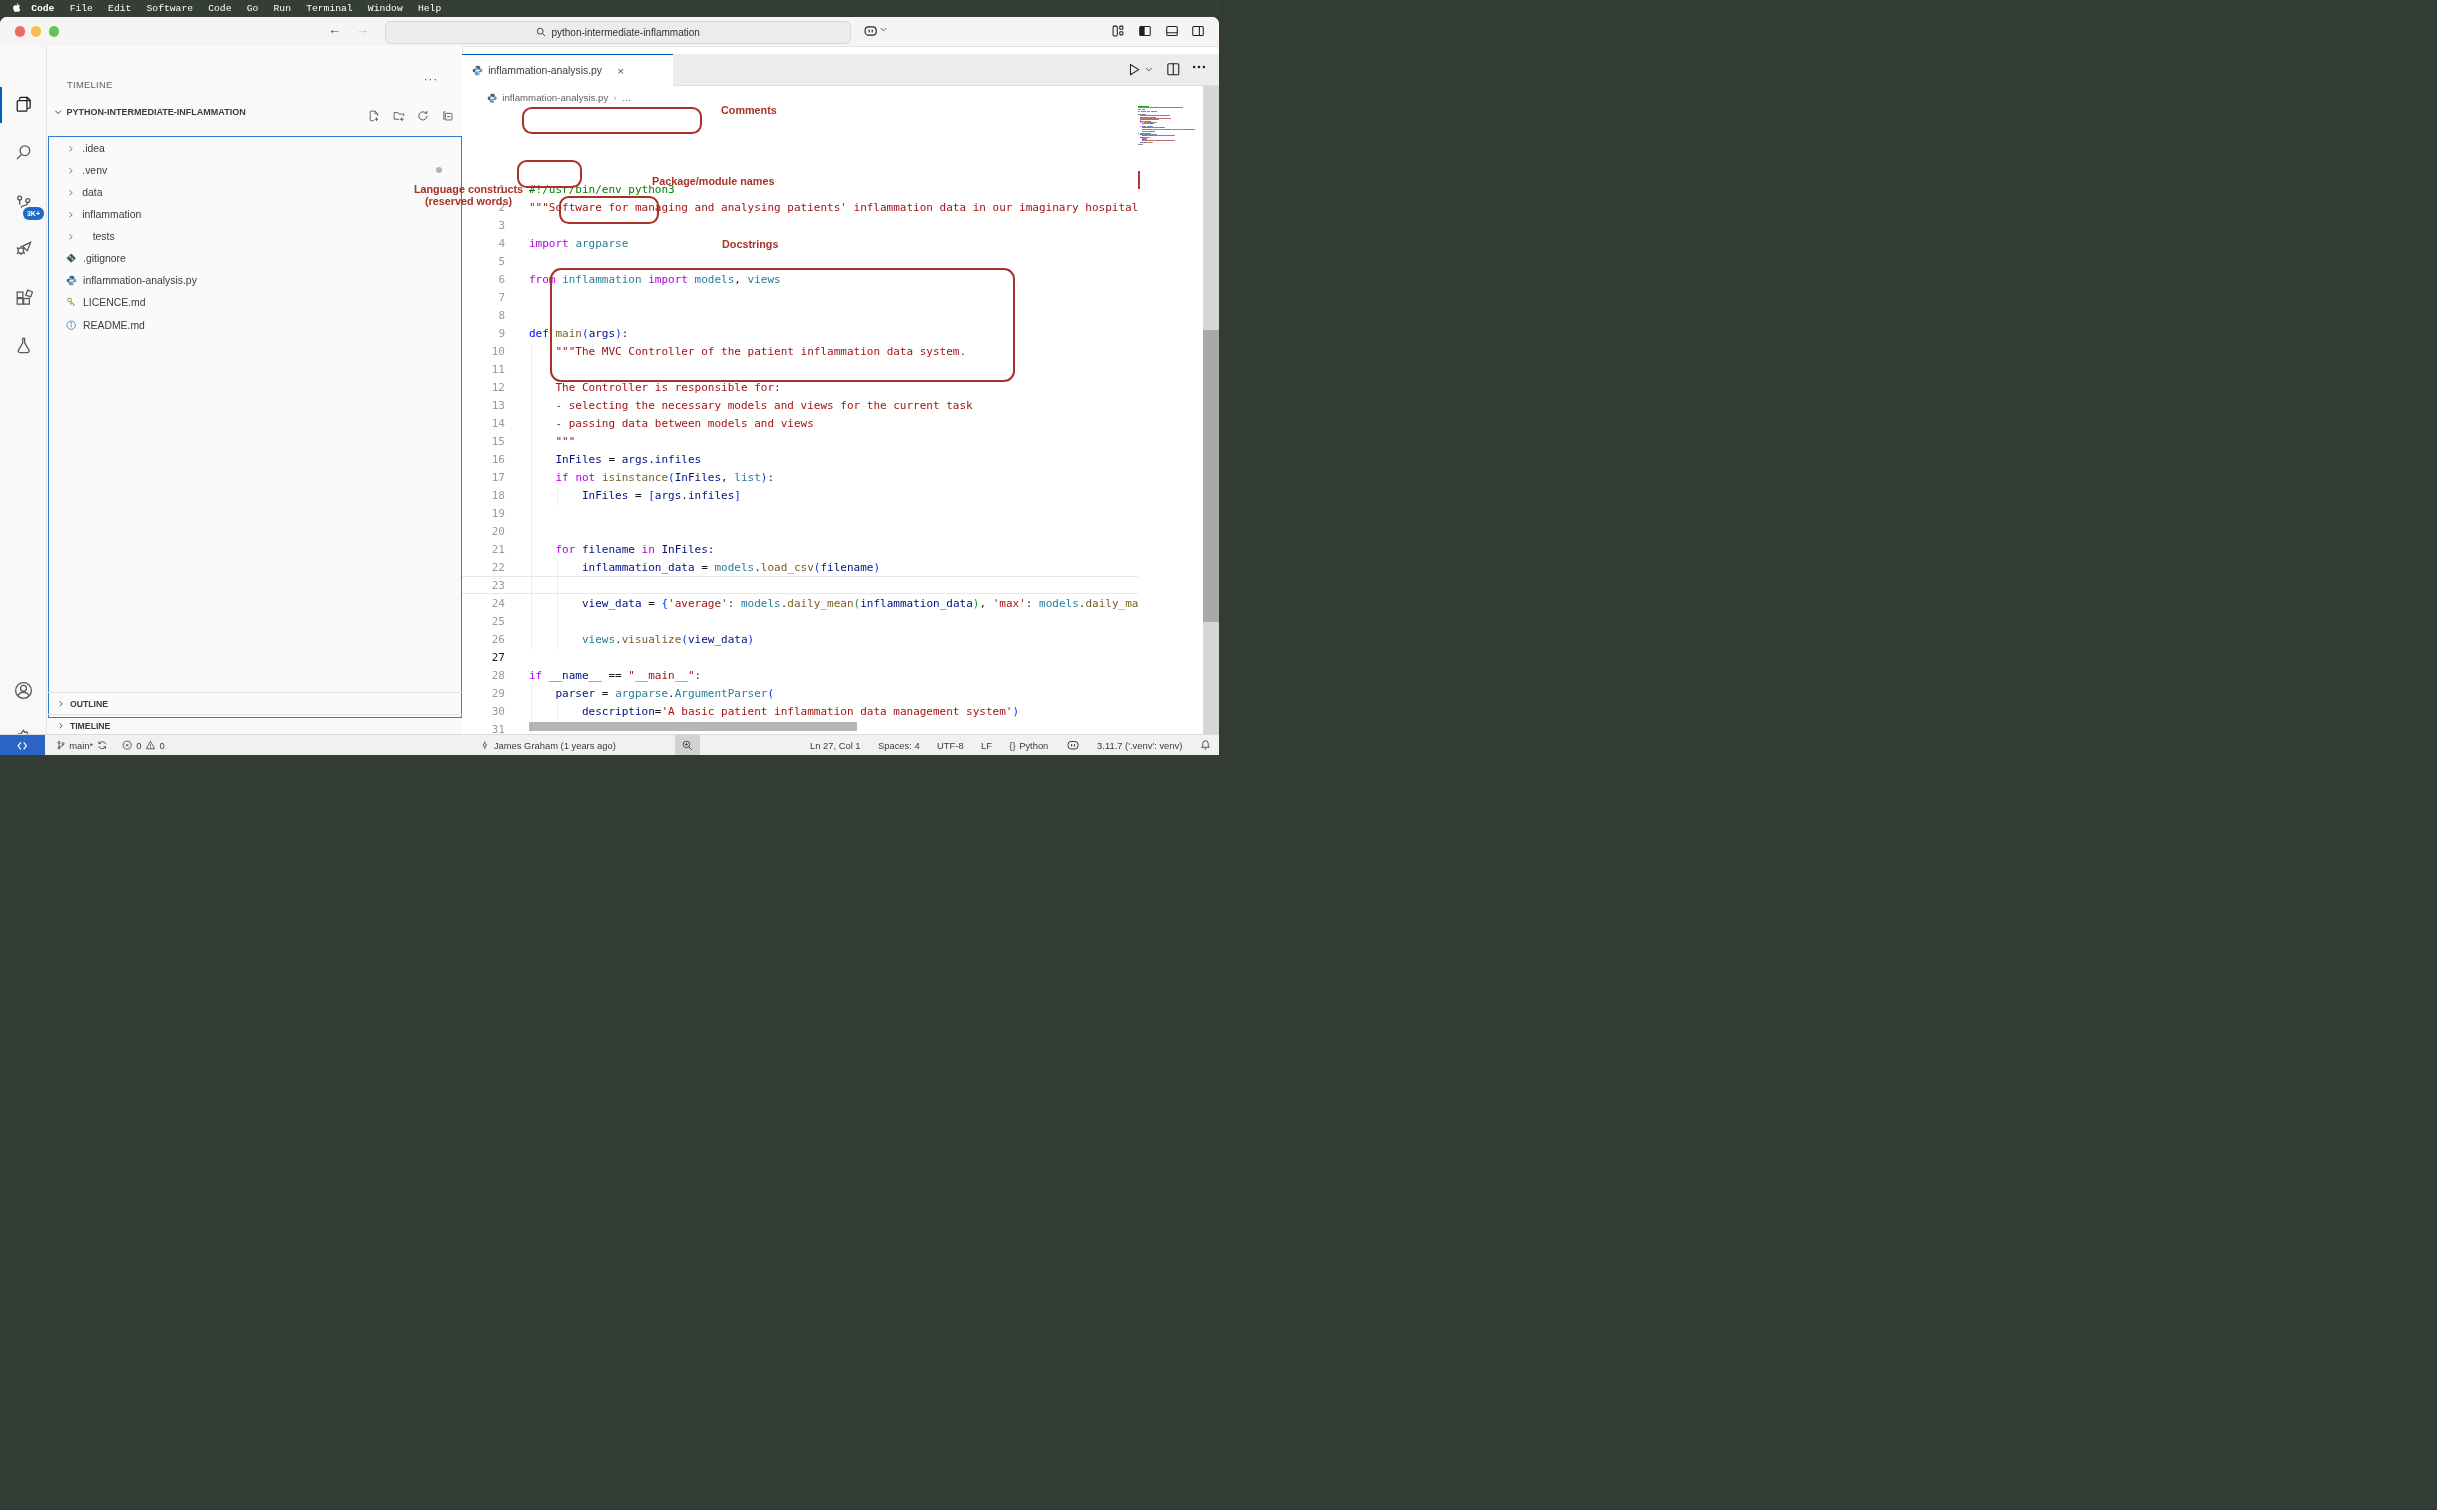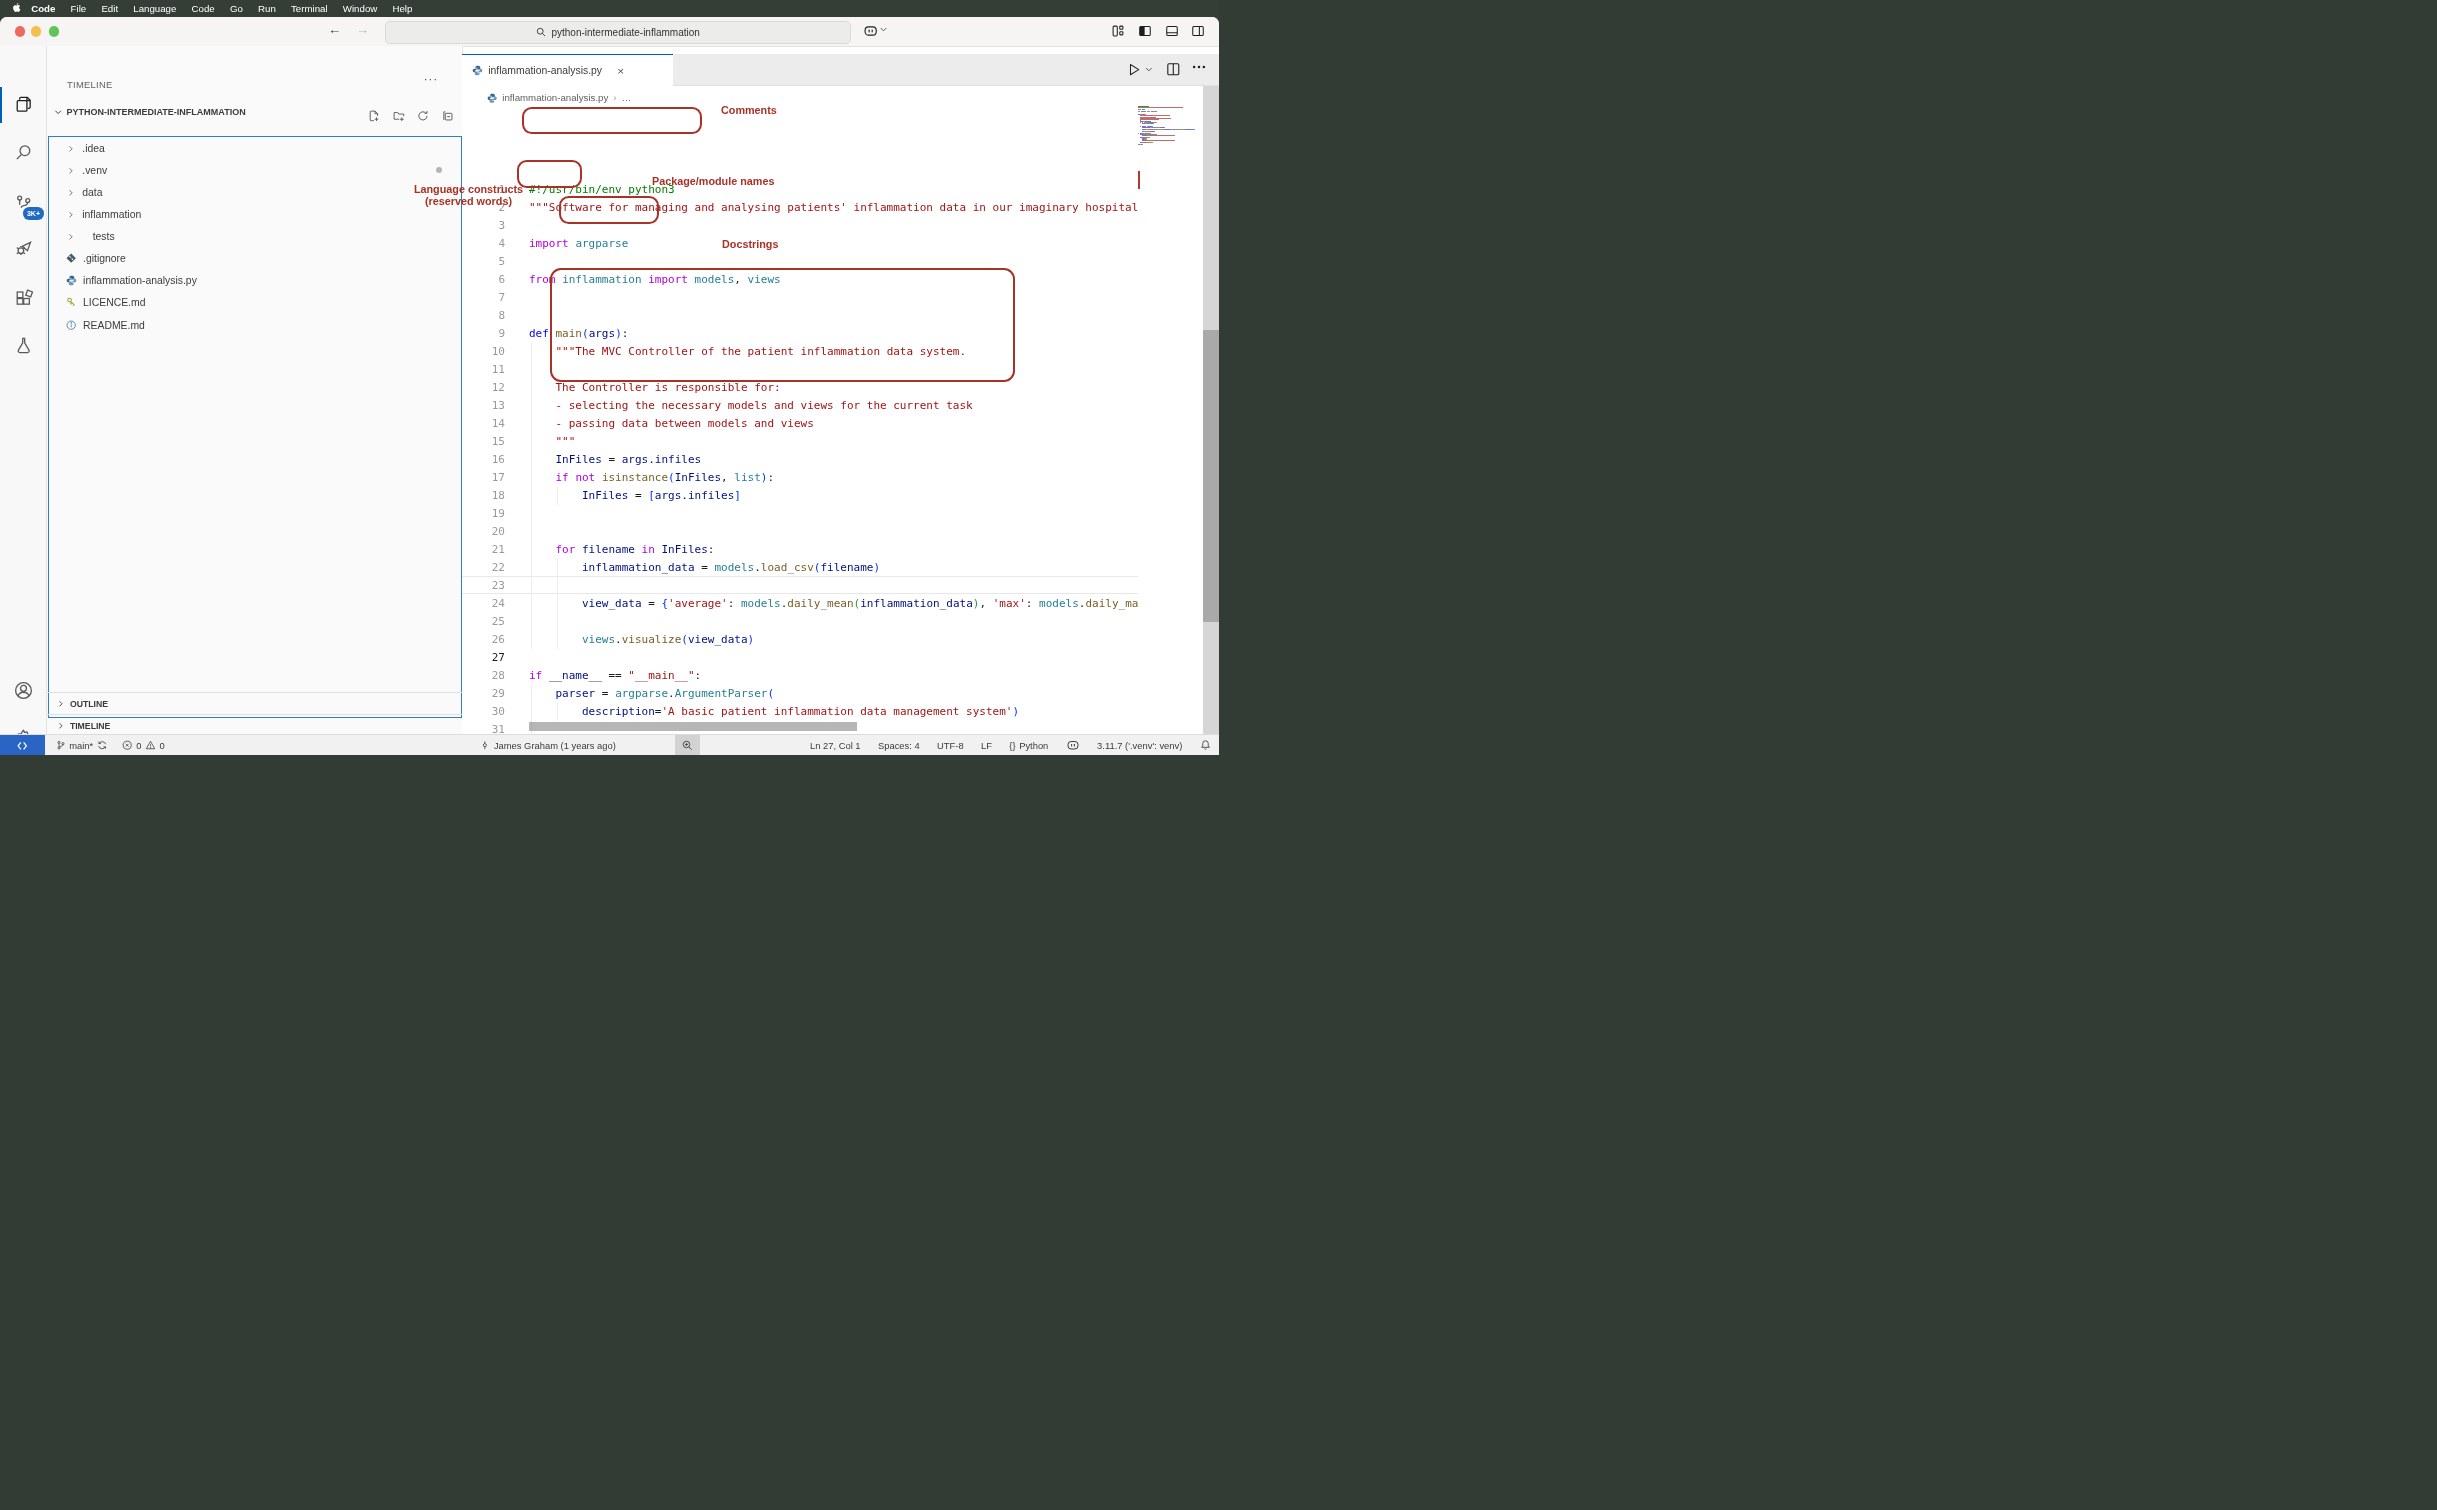--- a/index.html
+++ b/index.html
@@ -1,20 +1,20 @@
 <!DOCTYPE html>
 <html style="font-size:11px"><head>
 <meta charset="utf-8">
 <style>
   html,body{margin:0;padding:0;background:#333b35;width:1219px;height:755px;overflow:hidden;
     font-family:"Liberation Sans",sans-serif;-webkit-font-smoothing:antialiased;}
   
   #menubar{position:absolute;left:0;top:0;width:1219px;height:17.4px;background:#343d36;color:#fff;
     display:flex;align-items:center;gap:0;font-size:9.7px;}
-  .menu-item{padding:0 7.6px;white-space:nowrap;}
+  .menu-item{padding:0 7.6px;white-space:nowrap;font-family:Liberation Mono, monospace;}
   .menu-item.app{font-weight:bold;}
   #apple-logo{margin-left:12.5px;margin-right:1.4px;display:flex;align-items:center;}
   
   #window{position:absolute;left:0;top:17.4px;width:1219px;height:738px;background:#fff;
     border-radius:7px 7px 0 0;overflow:hidden;}
   
   #titlebar{position:absolute;left:0;top:0;width:100%;height:29px;background:#f6f5f4;border-bottom:0.7px solid #e2e2e2;}
   .tl{position:absolute;top:9px;width:10.4px;height:10.4px;border-radius:50%;}
   #tl-close{left:14.6px;background:#ec6a5e;}
   #tl-min{left:31px;background:#f5bf4f;}
@@ -99,21 +99,21 @@
 <div id="menubar">
   <span id="apple-logo">
     <svg width="9.7" height="11" viewBox="0 0 14 16">
         <path fill="#fff" d="M11.3 8.6c0-2 1.7-3 1.8-3.1-1-1.4-2.5-1.6-3-1.6-1.3-.1-2.5.8-3.1.8-.6 0-1.6-.8-2.7-.7C2.9 4 1.6 4.8.9 6.1-.6 8.7.5 12.5 2 14.6c.7 1 1.5 2.2 2.6 2.1 1-.1 1.4-.7 2.7-.7s1.6.7 2.7.7c1.1 0 1.8-1 2.5-2.1.8-1.2 1.1-2.3 1.1-2.4-.1 0-2.2-.9-2.3-3.6zM9.2 2.3c.5-.7.9-1.6.8-2.3-.8 0-1.7.5-2.3 1.2-.5.6-.9 1.5-.8 2.3.9.1 1.8-.5 2.3-1.2z" transform="scale(.78)"></path>
       </svg>
   </span>
   <span class="menu-item app">Code</span>
 
 <span class="menu-item">File</span>
     <span class="menu-item">Edit</span>
-    <span class="menu-item">Language</span>
+    <span class="menu-item">Software</span>
     <span class="menu-item">Code</span>
     <span class="menu-item">Go</span>
     <span class="menu-item">Run</span>
     <span class="menu-item">Terminal</span>
     <span class="menu-item">Window</span>
     <span class="menu-item">Help</span>
   </div>
 
 <div id="window">
 

